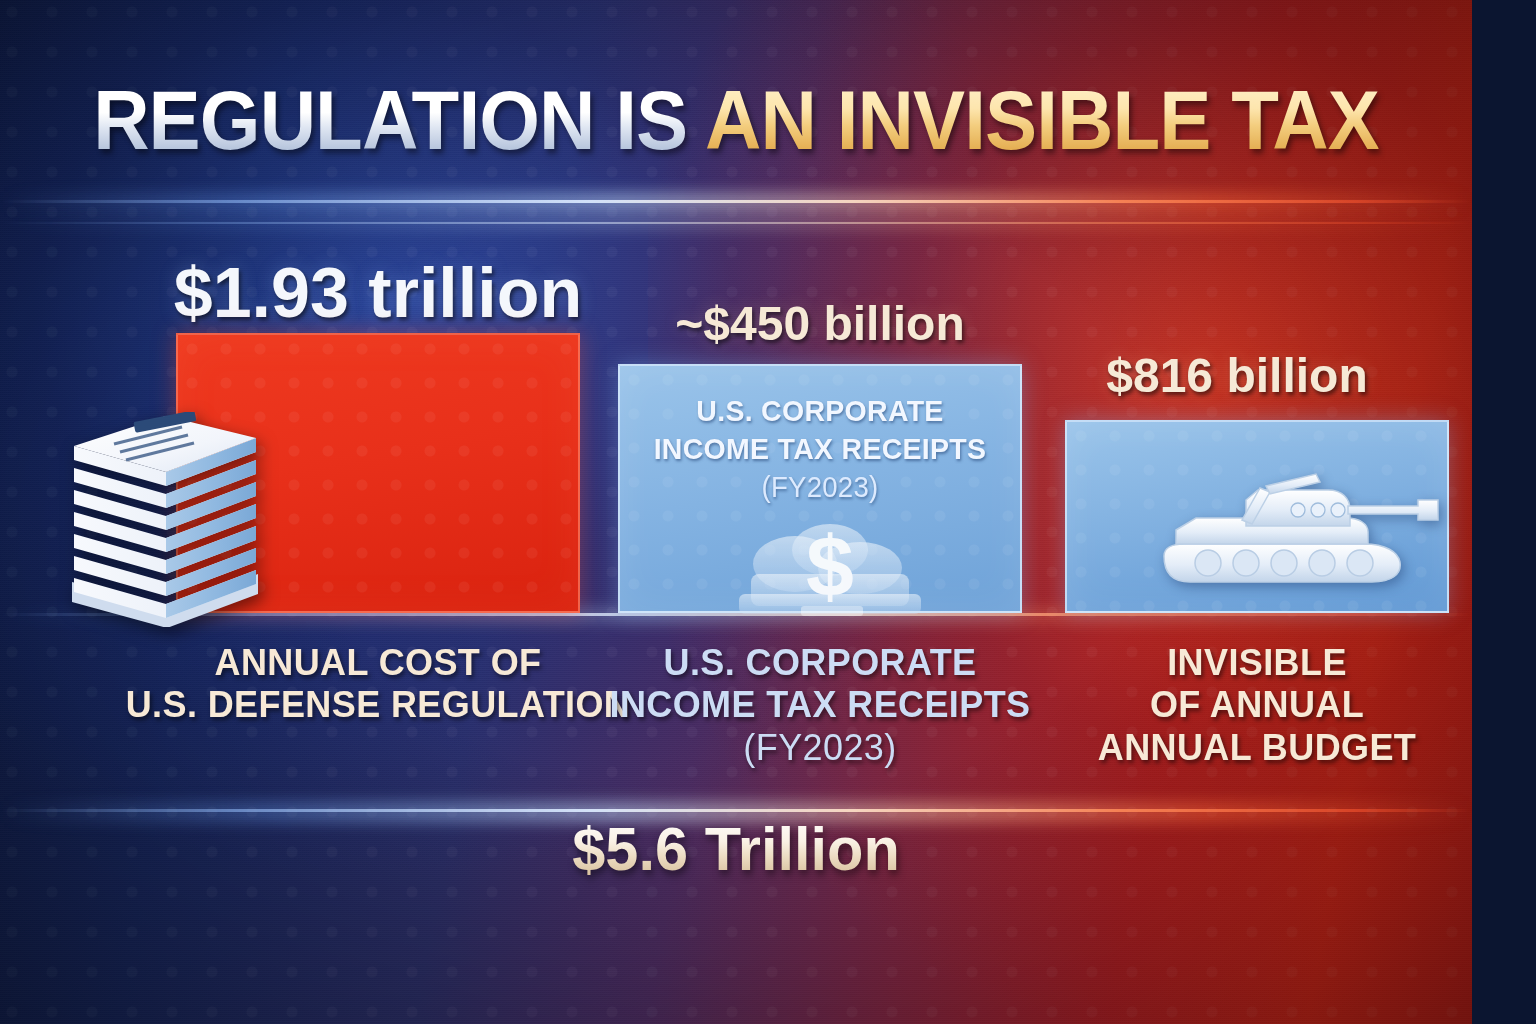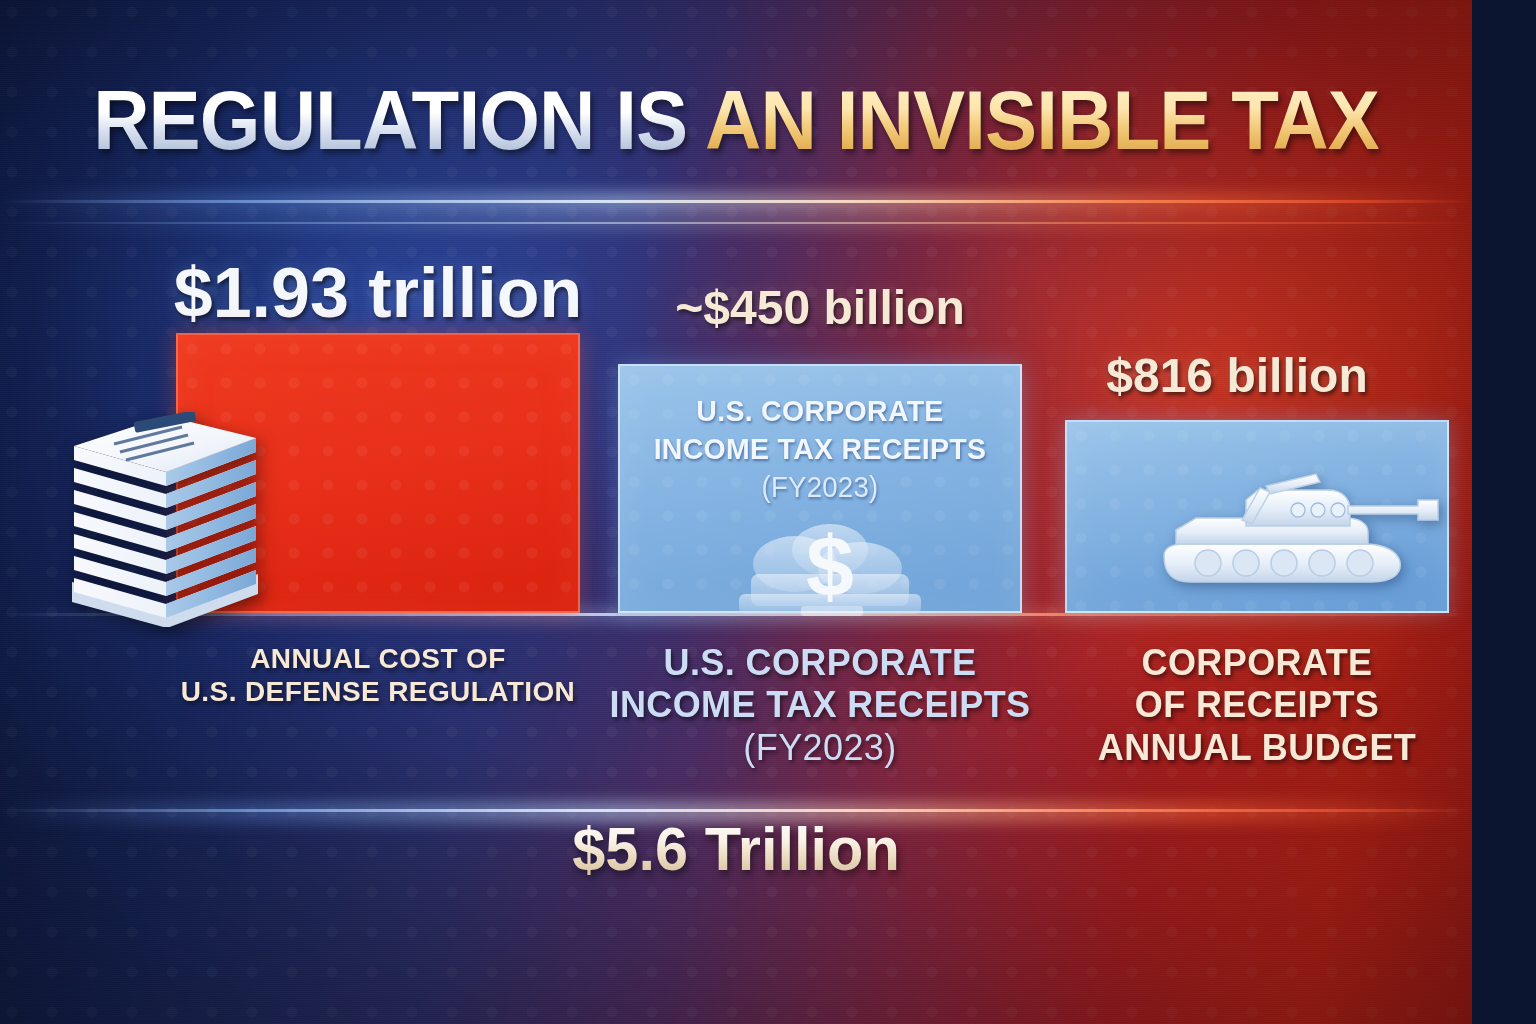--- a/index.html
+++ b/index.html
@@ -354,26 +354,26 @@
 
         <g stroke="#2e4f7e" stroke-width="3" opacity=".75" fill="none">
           <path d="M52,32 L120,15"></path>
           <path d="M58,40 L126,23"></path>
           <path d="M64,48 L132,31"></path>
         </g>
         <rect x="72" y="4" width="62" height="11" rx="2" transform="rotate(-11 103 10)" fill="#2b4a78"></rect>
       </g>
     </svg>
 
-    <div class="barlabel bl-cream" style="left:56px; top:642px; width:644px; font-size:28px; letter-spacing:.4px;">
+    <div class="barlabel bl-cream" style="left:56px; top:642px; width:644px; font-size:36px; letter-spacing:.4px;">
       <div>ANNUAL COST OF</div>
       <div>U.S. DEFENSE REGULATION</div>
     </div>
 
-    <div class="valuelabel vl-cream" style="left:568px; top:284px; width:504px; font-size:48px;">~$450 billion</div>
+    <div class="valuelabel vl-cream" style="left:568px; top:300px; width:504px; font-size:48px;">~$450 billion</div>
 
     <div class="bar" id="bar-corporate">
       <div id="bar-corporate-caption">
         <div>U.S. CORPORATE</div>
         <div>INCOME TAX RECEIPTS</div>
         <div class="fy">(FY2023)</div>
       </div>
     </div>
 
     <svg id="icon-money" viewBox="0 0 190 108">
@@ -438,22 +438,22 @@
       </g>
 
       <g fill="#e9f1fb" stroke="#9fbcdc" stroke-width="1.3">
         <circle cx="148" cy="40" r="7"></circle>
         <circle cx="168" cy="40" r="7"></circle>
         <circle cx="188" cy="40" r="7"></circle>
       </g>
     </svg>
 
     <div class="barlabel bl-cream" style="left:1060px; top:642px; width:394px; font-size:36px; letter-spacing:.4px;">
-      <div>CORPORATE</div>
-      <div>OF RECEIPTS</div>
+      <div>INVISIBLE</div>
+      <div>OF ANNUAL</div>
       <div>ANNUAL BUDGET</div>
     </div>
 
   </div>
 
   <div id="total">
     <span>$5.6 Trillion</span>
   </div>
 
 

